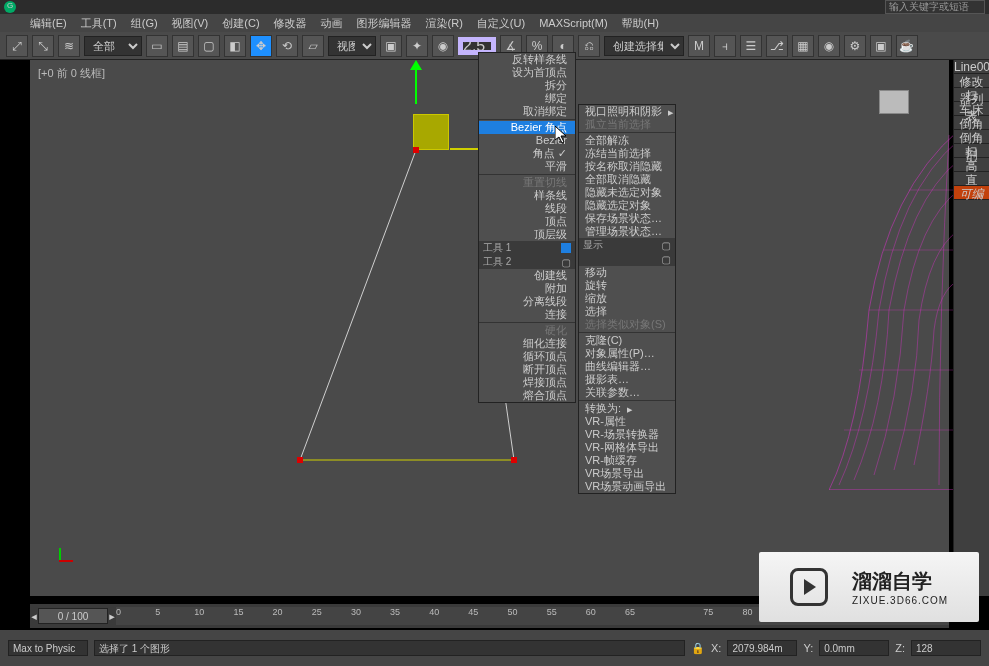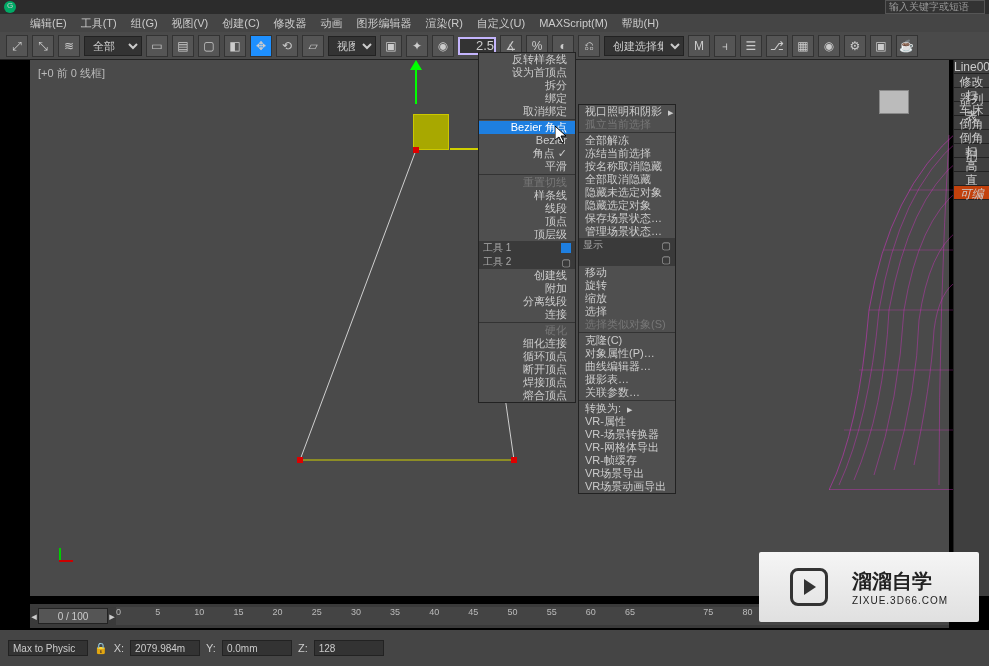--- a/index.html
+++ b/index.html
@@ -5,21 +5,21 @@
   * { margin: 0; padding: 0; box-sizing: border-box; font-family: "Microsoft YaHei", sans-serif; }
   body { background: #000; width: 989px; height: 666px; overflow: hidden; position: relative; color: #ccc; font-size: 11px; }
   .titlebar { height: 14px; background: #2c2c2c; display: flex; align-items: center; padding: 0 4px; }
   .app-icon { width: 12px; height: 12px; background: #0a6; border-radius: 50%; margin-right: 4px; font-size: 8px; text-align: center; }
   .menubar { height: 18px; background: #454545; display: flex; align-items: center; padding: 0 30px; gap: 14px; }
   .menu-item { font-size: 11px; color: #ccc; cursor: pointer; }
   .toolbar { height: 28px; background: #4a4a4a; display: flex; align-items: center; padding: 0 6px; gap: 4px; border-bottom: 1px solid #222; }
   .tbtn { width: 22px; height: 22px; background: #555; border: 1px solid #333; display: flex; align-items: center; justify-content: center; font-size: 12px; color: #ccc; cursor: pointer; }
   .tbtn.active { background: #1e90ff; }
   .tdrop { height: 20px; background: #333; border: 1px solid #222; color: #ccc; font-size: 11px; padding: 0 4px; }
-  .tspin { width: 38px; height: 18px; background: #333; border: 2px solid #c4b5fd; color: #ccc; font-size: 13px; text-align: right; }
+  .tspin { width: 38px; height: 18px; background: #333; border: 5px solid #c4b5fd; color: #ccc; font-size: 16px; text-align: left; }
   .main { position: absolute; top: 60px; left: 30px; right: 40px; bottom: 70px; background: #4a4a4a; }
   .vp-label { position: absolute; top: 6px; left: 8px; font-size: 11px; color: #bbb; }
   .viewport { position: absolute; inset: 0; }
   .yaxis { position: absolute; left: 385px; top: 4px; width: 2px; height: 40px; background: #0f0; }
   .yarrow { position: absolute; left: 380px; top: 0; width: 0; height: 0; border-left: 6px solid transparent; border-right: 6px solid transparent; border-bottom: 10px solid #0f0; }
   .yellowbox { position: absolute; left: 383px; top: 54px; width: 36px; height: 36px; background: #a8a800; border: 1px solid #ccc800; }
   .xaxis { position: absolute; left: 420px; top: 88px; width: 55px; height: 2px; background: #cfcf00; }
   .vertex { position: absolute; width: 6px; height: 6px; background: #d00; }
   .gizmo { position: absolute; left: 18px; bottom: 24px; width: 24px; height: 24px; }
   .gizmo .gy { position: absolute; left: 11px; top: 0; width: 2px; height: 14px; background: #0c0; }
@@ -275,20 +275,21 @@
       <span class="tick" style="left: 75.2%;">80</span>
       <span class="tick" style="left: 79.9%;">85</span>
       <span class="tick" style="left: 84.6%;">90</span>
       <span class="tick" style="left: 89.3%;">95</span>
       <span class="tick" style="left: 94%;">100</span>
     </div>
 </div>
 
 <div class="status">
   <div class="status-box" style="width:80px">Max to Physic</div>
+  <div class="status-box" style="flex:1">选择了 1 个图形</div>
   <span>🔒</span>
   <span>X:</span>
     <div class="status-box coord">2079.984m</div>
   <span>Y:</span>
     <div class="status-box coord">0.0mm</div>
   <span>Z:</span>
     <div class="status-box coord">128</div>
 </div>
 
 <div class="watermark">

